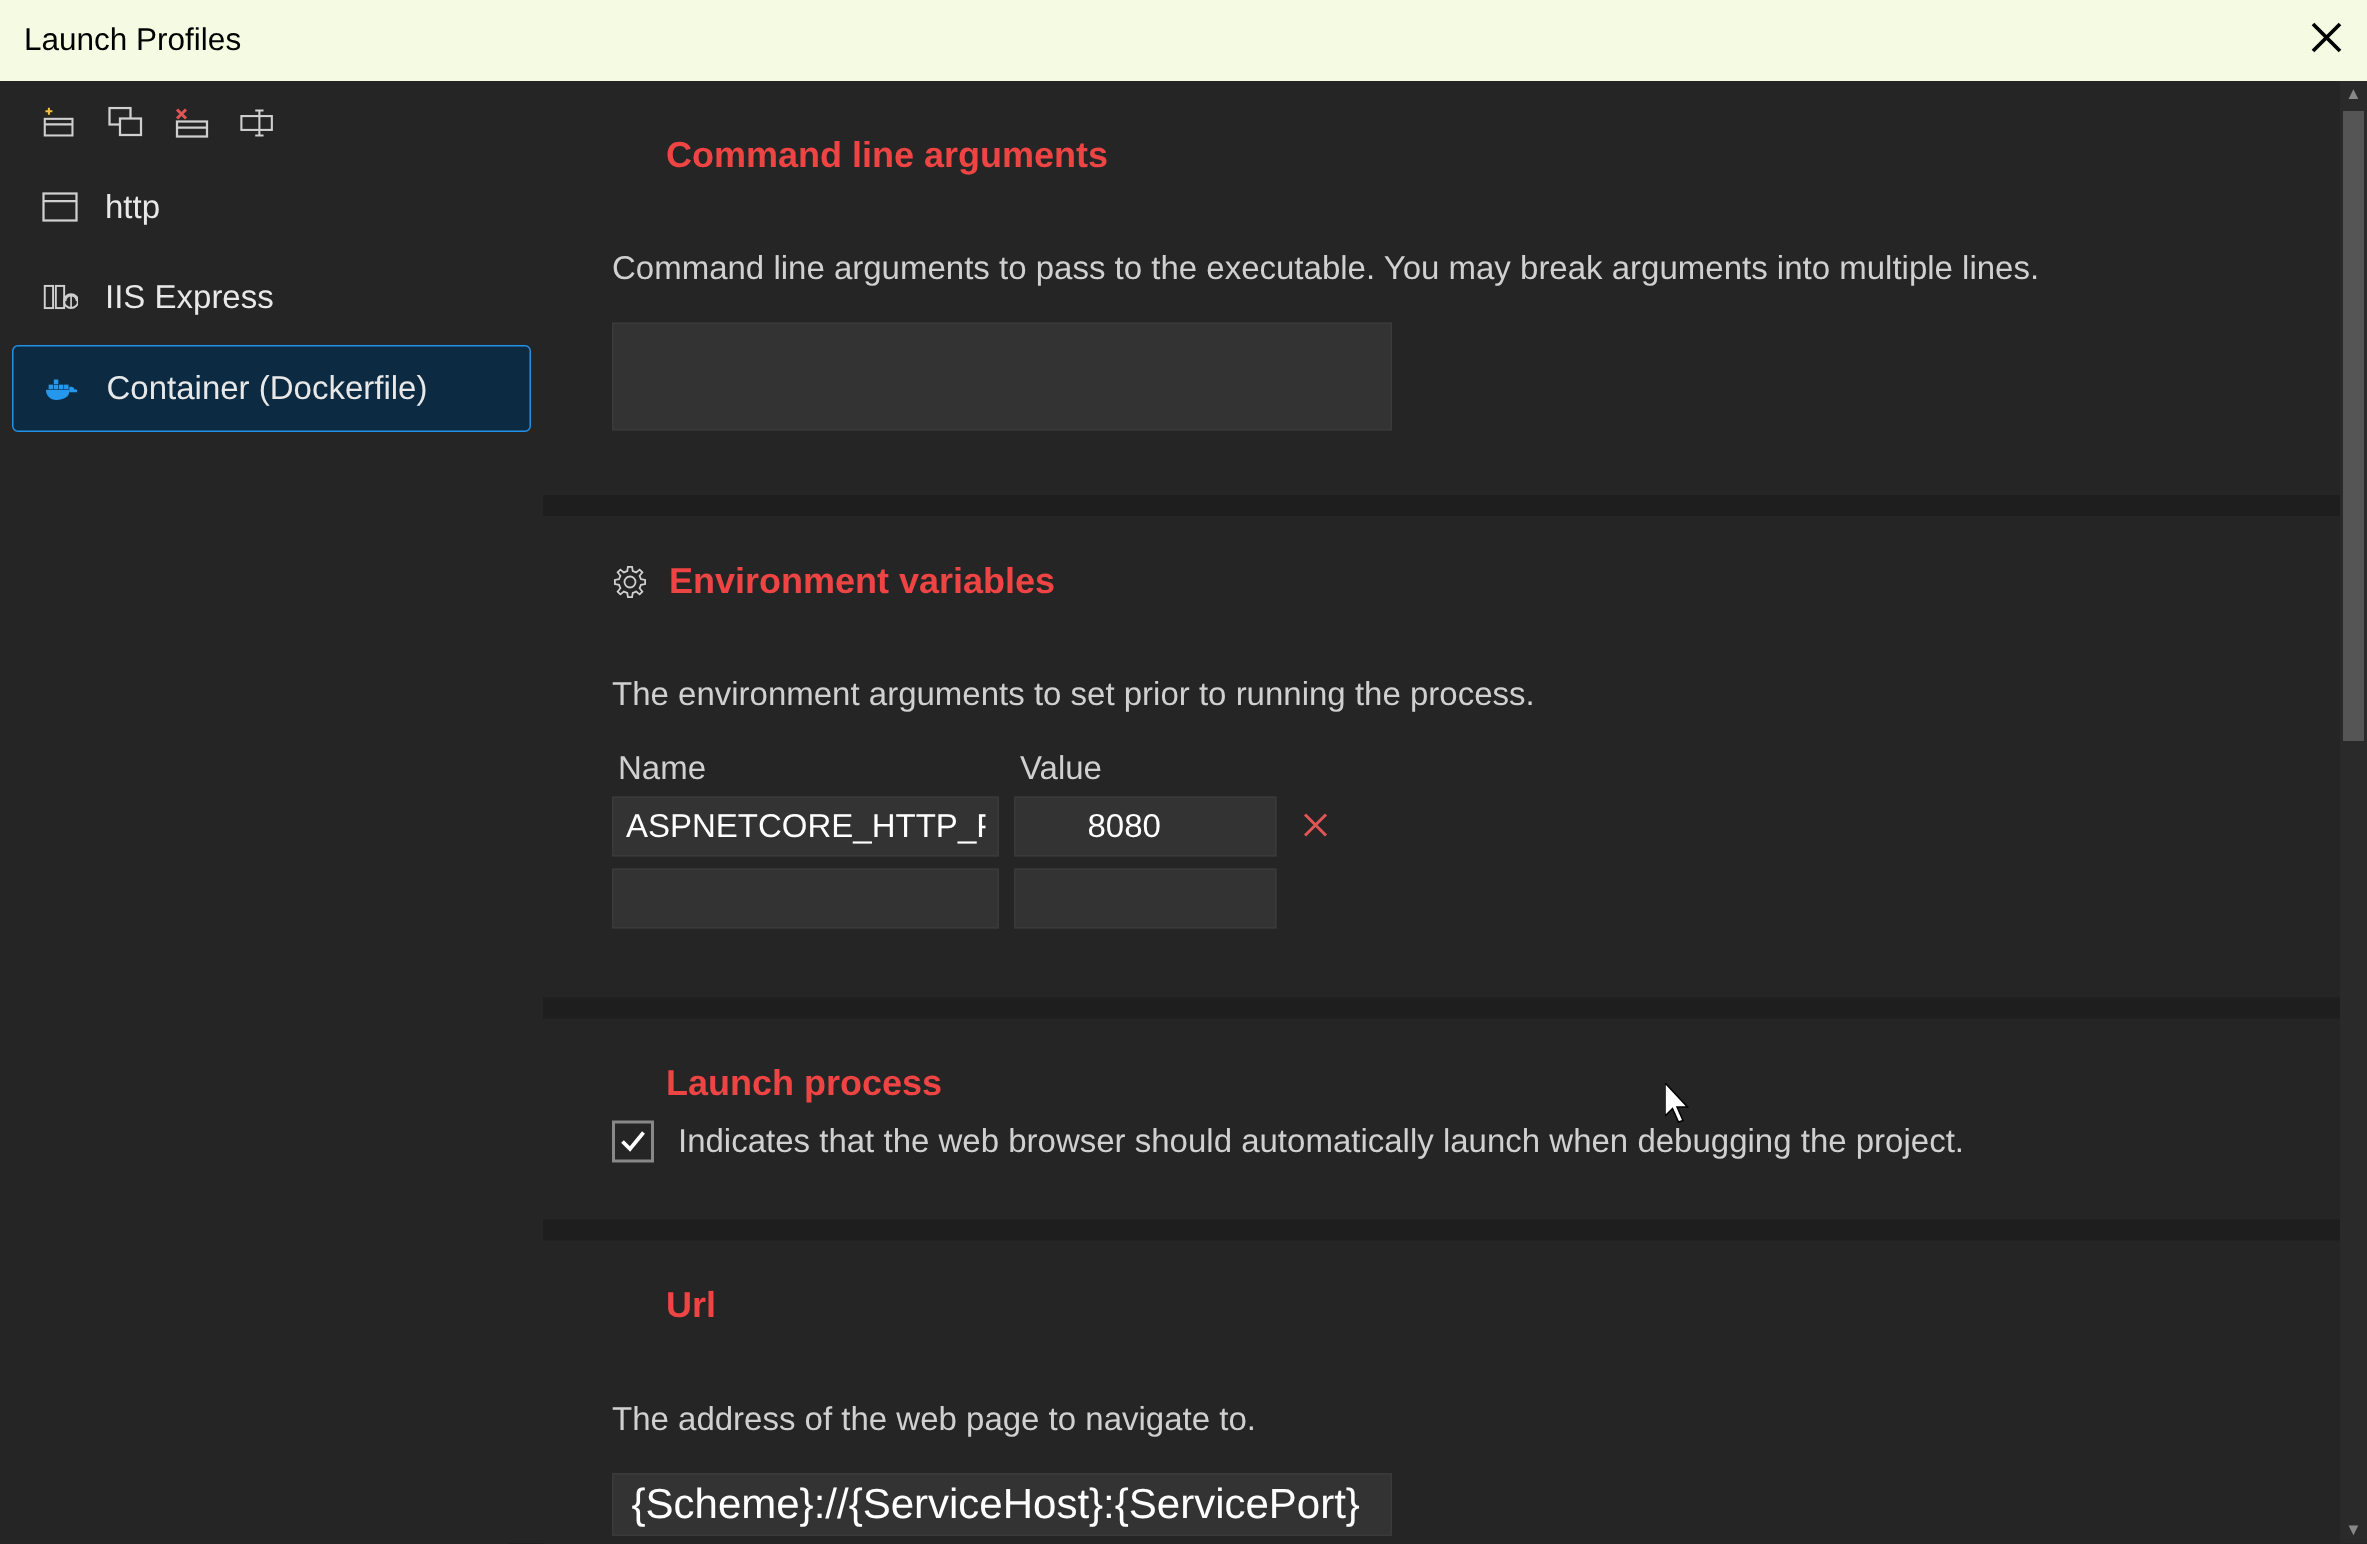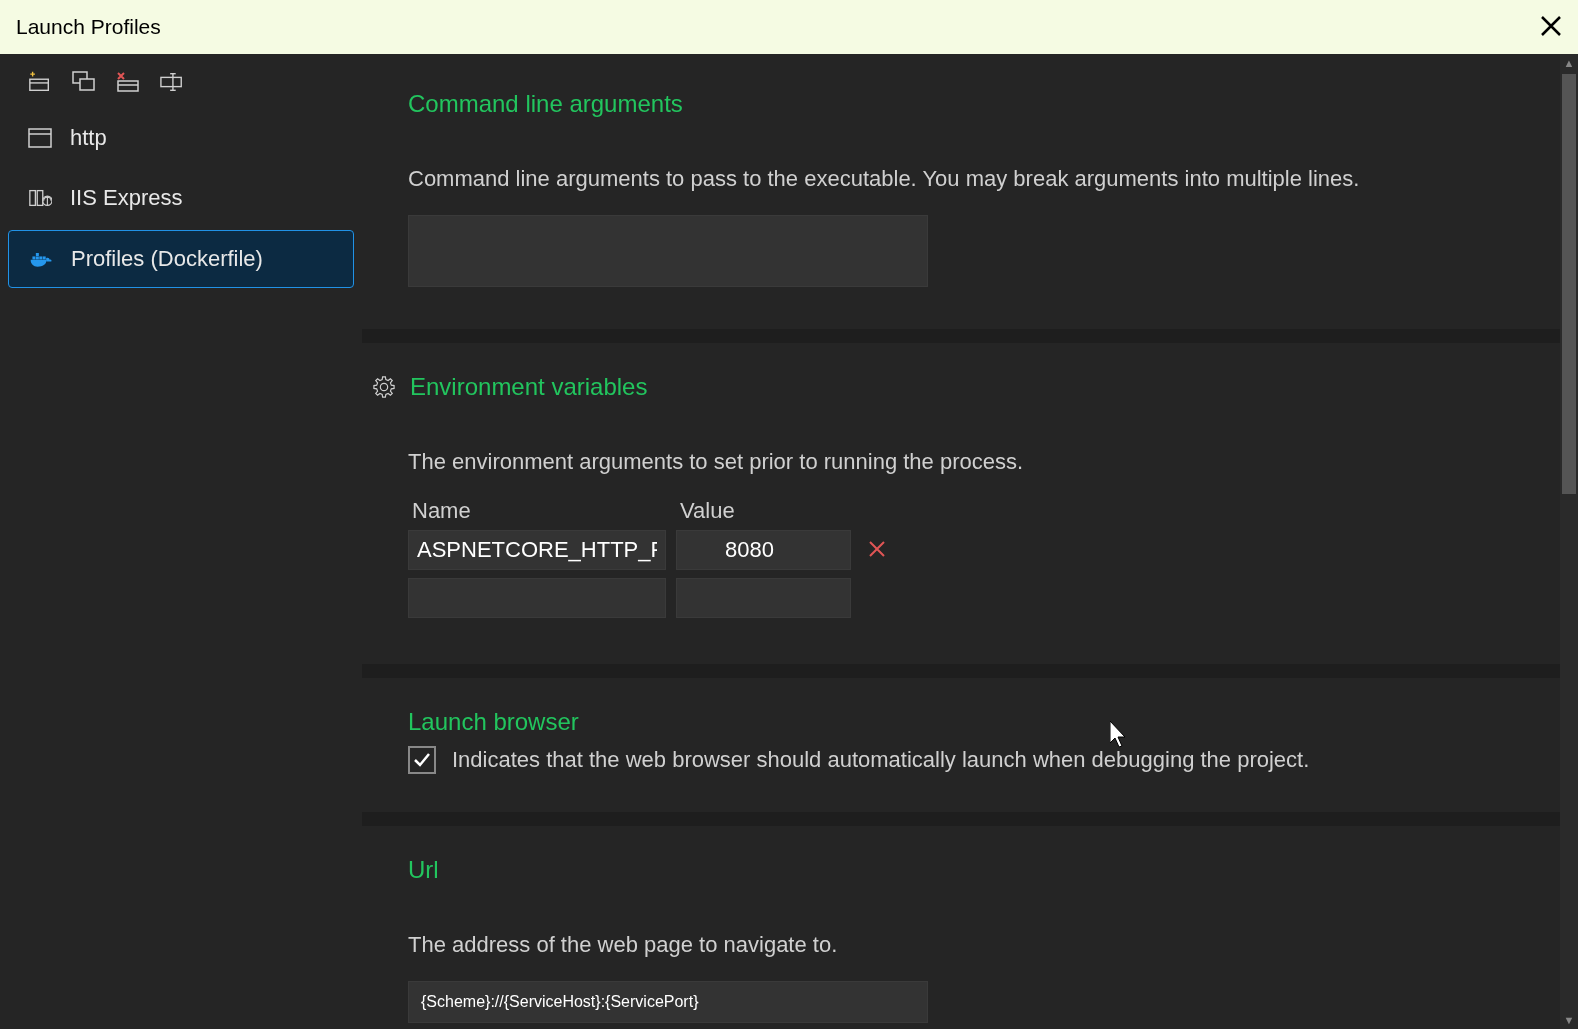--- a/index.html
+++ b/index.html
@@ -122,26 +122,27 @@
     margin-top: 2px;
     cursor: pointer;
   }
   .section {
     background: #252525;
     padding: 30px 46px 38px 46px;
     margin-bottom: 14px;
   }
   .section-title {
     font-size: 24px;
-    font-weight: 400;
-    color: #22c55e;
+    font-weight: 700;
+    color: #ef4444;
     margin-bottom: 10px;
     display: flex;
     align-items: center;
     gap: 12px;
+    margin-left: 36px;
   }
   .section-desc {
     font-size: 22px;
     color: #d0d0d0;
     margin-bottom: 20px;
     line-height: 1.5;
     margin-top: 44px;
   }
   .textarea-input {
     width: 520px;
@@ -153,21 +154,21 @@
     font-size: 20px;
     resize: none;
   }
   .text-input {
     width: 520px;
     height: 42px;
     background: #333333;
     border: 1px solid #3a3a3a;
     color: #fff;
     padding: 6px 12px;
-    font-size: 16px;
+    font-size: 28px;
   }
   .env-table {
     margin-top: 4px;
   }
   .env-headers {
     display: flex;
     gap: 10px;
     margin-bottom: 6px;
   }
   .env-header {
@@ -309,21 +310,21 @@
             <svg width="28" height="22" viewBox="0 0 28 22">
                 <path d="M2 12 L20 12 L20 14 C20 17 16 20 10 20 C5 20 2 16 2 13 Z" fill="#2597ed"></path>
                 <rect x="4" y="8" width="3.5" height="3.5" fill="#2597ed"></rect>
                 <rect x="8" y="8" width="3.5" height="3.5" fill="#2597ed"></rect>
                 <rect x="12" y="8" width="3.5" height="3.5" fill="#2597ed"></rect>
                 <rect x="8" y="4" width="3.5" height="3.5" fill="#2597ed"></rect>
                 <rect x="16" y="8" width="3.5" height="3.5" fill="#2597ed"></rect>
                 <path d="M20 10 C22 9 24 10 24 12 C25 11 27 12 26 14 L20 14" fill="#2597ed"></path>
               </svg>
           </span>
-          <span>Profiles (Dockerfile)</span>
+          <span>Container (Dockerfile)</span>
         </div>
       </div>
     </div>
     <div class="content">
 
       <div class="section" style="padding-top:36px;">
         <div class="section-title">Command line arguments</div>
         <div class="section-desc">Command line arguments to pass to the executable. You may break arguments into multiple lines.</div>
         <textarea class="textarea-input" style=""></textarea>
       </div>
@@ -356,21 +357,21 @@
             <input class="env-cell name-col" style="">
             <input class="env-cell value-col" style="">
           </div>
         </div>
         <svg class="cursor" width="20" height="28" viewBox="0 0 20 28">
             <path d="M0 0 L0 22 L5 17 L9 26 L12 25 L8 16 L15 16 Z" fill="#ffffff" stroke="#000" stroke-width="1"></path>
           </svg>
       </div>
 
       <div class="section">
-        <div class="section-title">Launch browser</div>
+        <div class="section-title">Launch process</div>
         <div class="checkbox-row">
           <span class="checkbox">
             <svg width="20" height="20" viewBox="0 0 20 20">
                 <path d="M3 10 L8 15 L17 4" stroke="#fff" stroke-width="2.5" fill="none"></path>
               </svg>
           </span>
           <span class="checkbox-label">Indicates that the web browser should automatically launch when debugging the project.</span>
         </div>
       </div>
 

